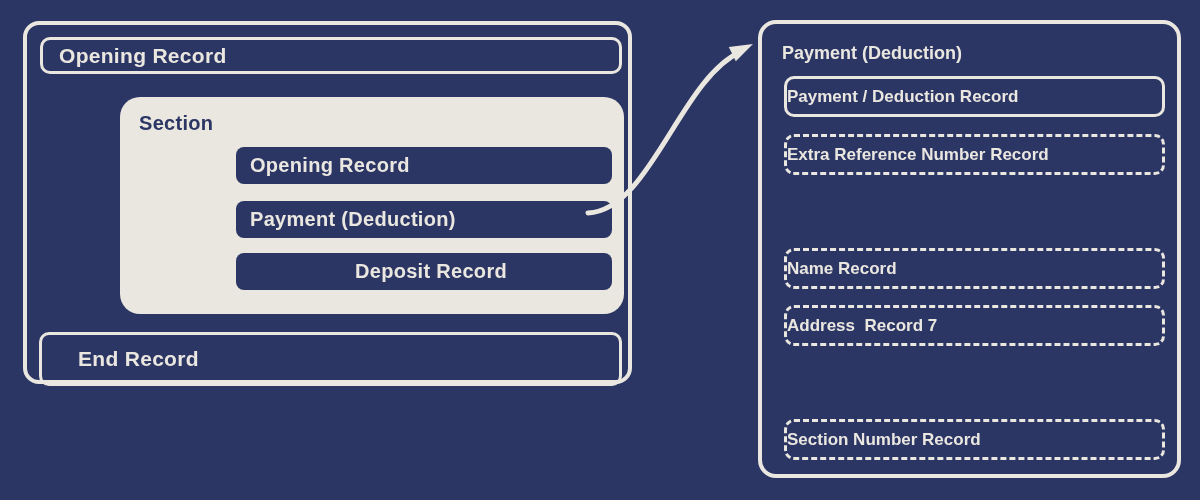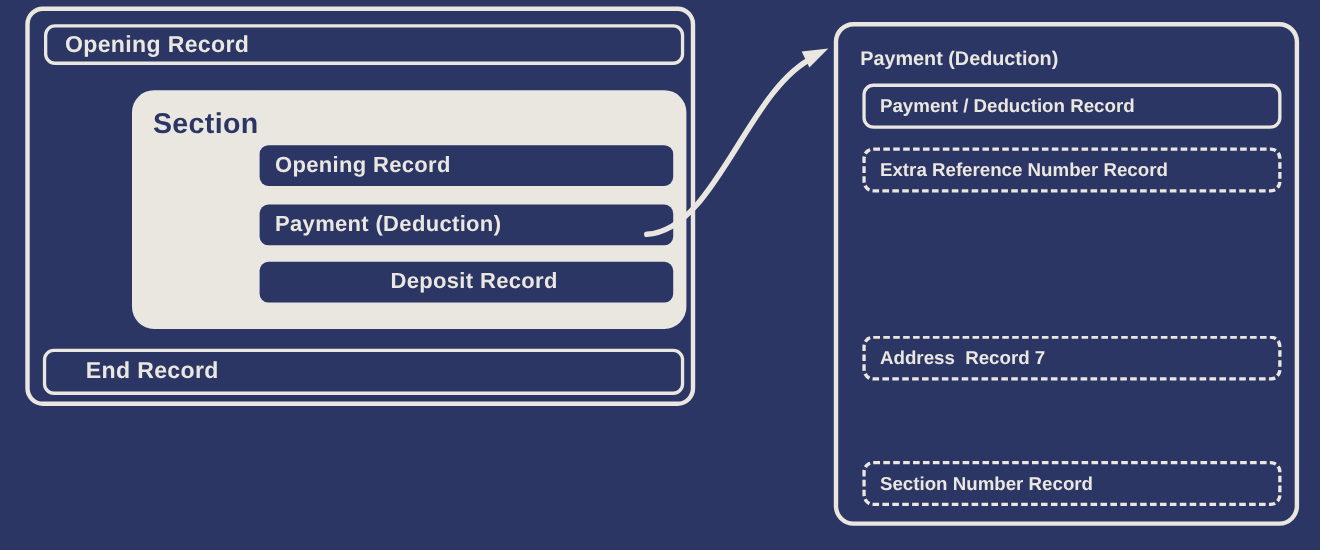--- a/index.html
+++ b/index.html
@@ -11,48 +11,48 @@
   body{ font-family:"Liberation Sans", sans-serif; }
   .stage{
     position:relative;
     width:1200px; height:500px;
     background:var(--navy);
     overflow:hidden;
   }
 
   
   .file-container{
-    position:absolute; left:23px; top:6px;
+    position:absolute; left:23px; top:21px;
     width:609px; height:363px;
     border:4px solid var(--light);
     border-radius:16px;
   }
   .record-box{
     position:absolute;
     border:3px solid var(--light);
     border-radius:10px;
     display:flex; align-items:center;
     padding-left:16px;
     color:var(--light);
     font-weight:700; font-size:21px; letter-spacing:.3px;
     white-space:pre;
   }
   .record-box.opening{ left:13px; top:12px;  width:582px; height:37px; }
-  .record-box.end    { left:12px; top:307px; width:583px; height:42px;padding-left:36px; }
+  .record-box.end    { left:12px; top:307px; width:583px; height:54px;padding-left:36px; }
 
   .section-panel{
     position:absolute; left:93px; top:72px;
     width:504px; height:217px;
     background:var(--light);
     border-radius:20px;
   }
   .section-title{
     position:absolute; left:19px; top:15px;
     color:var(--navy);
-    font-weight:700; font-size:26px; letter-spacing:.3px;
+    font-weight:700; font-size:20px; letter-spacing:.3px;
   }
   .section-item{
     position:absolute; left:116px;
     width:376px; height:37px;
     background:var(--navy);
     border-radius:8px;
     display:flex; align-items:center;
     padding-left:14px;
     color:var(--light);
     font-weight:700; font-size:20px; letter-spacing:.3px;
@@ -80,21 +80,20 @@
     position:absolute; left:20px; top:19px;
     color:var(--light);
     font-weight:700; font-size:18px;
     white-space:pre;
   }
   .detail-box{
     position:absolute; left:22px;
     width:381px; height:41px;
     border-radius:10px;
     display:flex; align-items:center;
-    padding-left:13px;
     color:var(--light);
     font-weight:700; font-size:17px;
     white-space:pre;
   }
   .detail-box.solid { border:3px solid var(--light); }
   .detail-box.dashed{ border:3px dashed var(--light); }
   .detail-box.r0{ top:52px; }
   .detail-box.r1{ top:110px; }
   .detail-box.r2{ top:167px; }
   .detail-box.r3{ top:224px; }
@@ -138,20 +137,23 @@
 
   <div class="detail-panel">
     <div class="detail-title">Payment (Deduction)</div>
 
     <div class="detail-box solid r0">
       <span>Payment / Deduction Record</span>
     </div>
     <div class="detail-box dashed r1">
       <span>Extra Reference Number Record</span>
     </div>
+    <div class="detail-box dashed r3">
+      <span>Name Record</span>
+    </div>
     <div class="detail-box dashed r4">
       <span>Address  Record 7</span>
     </div>
     <div class="detail-box dashed r6">
       <span>Section Number Record</span>
     </div>
   </div>
 
 </div>
 

